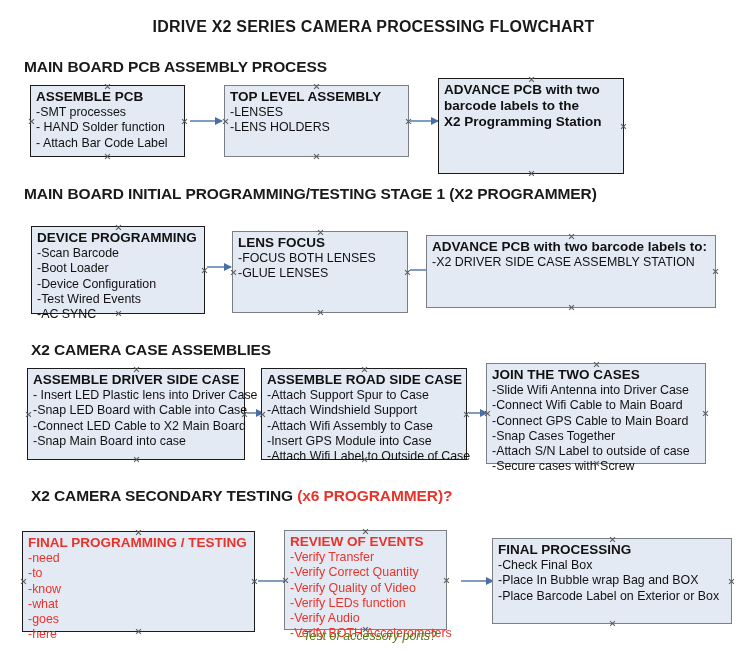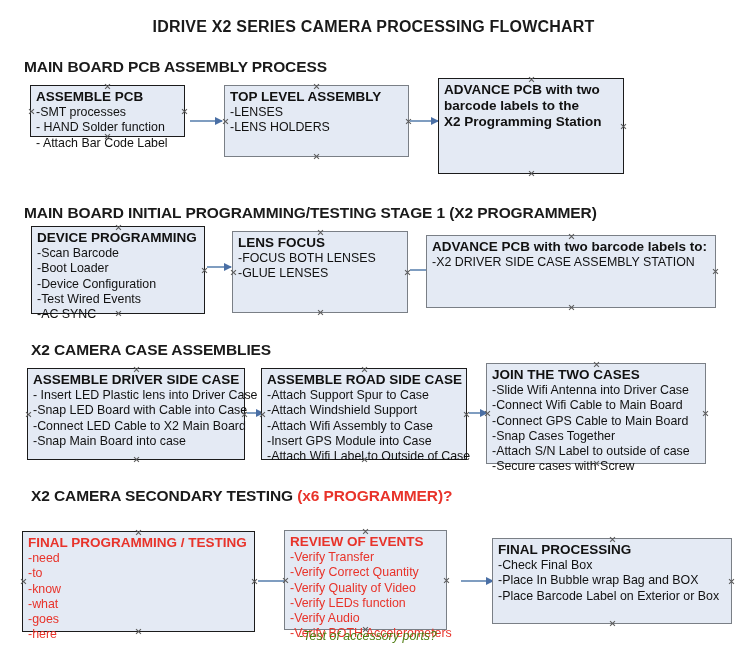--- a/index.html
+++ b/index.html
@@ -123,21 +123,21 @@
 <body>
 
 <div id="canvas">
 
   <div class="title">IDRIVE X2  SERIES CAMERA PROCESSING FLOWCHART</div>
 
   <div class="section-head" style="left:24px; top:58px;">
     <span>MAIN BOARD PCB ASSEMBLY PROCESS</span>
   </div>
 
-  <div class="box" style="left:30px; top:85px; width:155px; height:52px;">
+  <div class="box" style="left:30px; top:85px; width:155px; height:72px;">
     <div class="bx-title">ASSEMBLE PCB</div>
     <div class="bx-line">-SMT processes</div>
     <div class="bx-line">- HAND Solder function</div>
     <div class="bx-line">- Attach Bar Code Label</div>
     <div class="handle" style="left:50%; top:0;"></div>
     <div class="handle" style="left:50%; top:100%;"></div>
     <div class="handle" style="left:0; top:50%;"></div>
     <div class="handle" style="left:100%; top:50%;"></div>
   </div>
 
@@ -157,21 +157,21 @@
 
   <div class="box" style="left:438px; top:78px; width:186px; height:96px;">
     <div class="bx-title">ADVANCE PCB with two</div>
     <div class="bx-title">barcode labels to the</div>
     <div class="bx-title"> X2 Programming Station</div>
     <div class="handle" style="left:50%; top:0;"></div>
     <div class="handle" style="left:50%; top:100%;"></div>
     <div class="handle" style="left:100%; top:50%;"></div>
   </div>
 
-  <div class="section-head" style="left:24px; top:204px;">
+  <div class="section-head" style="left:24px; top:185px;">
     <span>MAIN BOARD INITIAL PROGRAMMING/TESTING STAGE 1 (X2 PROGRAMMER)</span>
   </div>
 
   <div class="box" style="left:31px; top:226px; width:174px; height:88px;">
     <div class="bx-title">DEVICE PROGRAMMING</div>
     <div class="bx-line">-Scan Barcode</div>
     <div class="bx-line">-Boot Loader</div>
     <div class="bx-line">-Device Configuration</div>
     <div class="bx-line">-Test Wired Events</div>
     <div class="bx-line">-AC SYNC</div>

